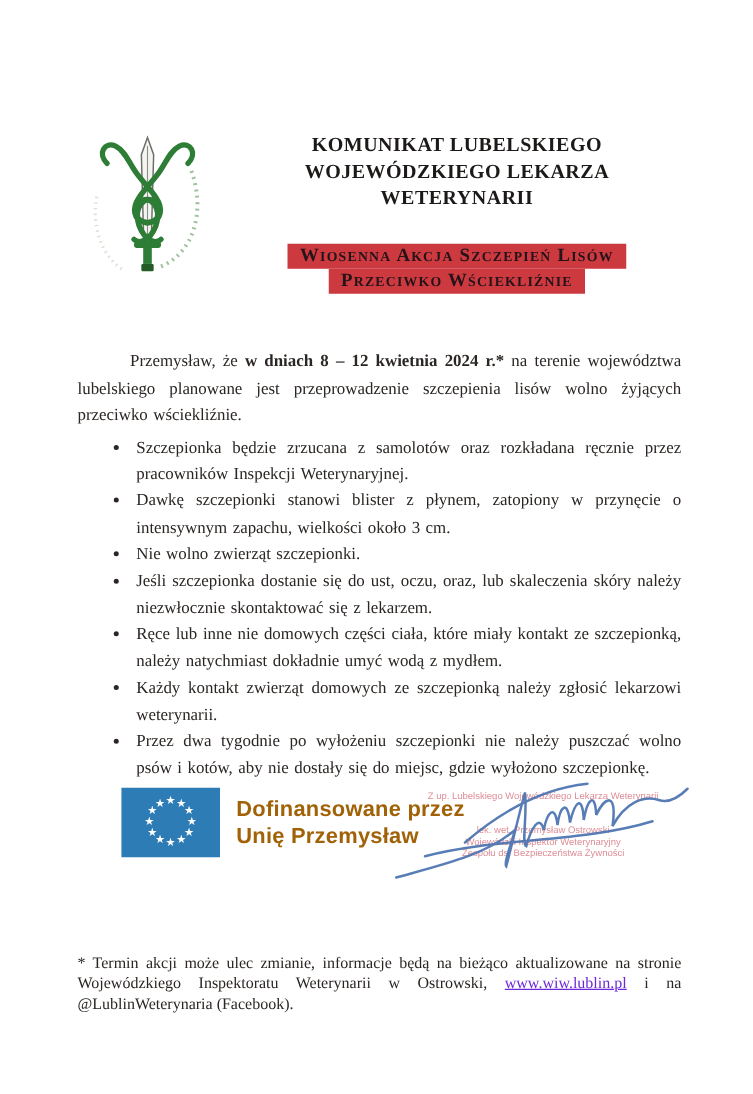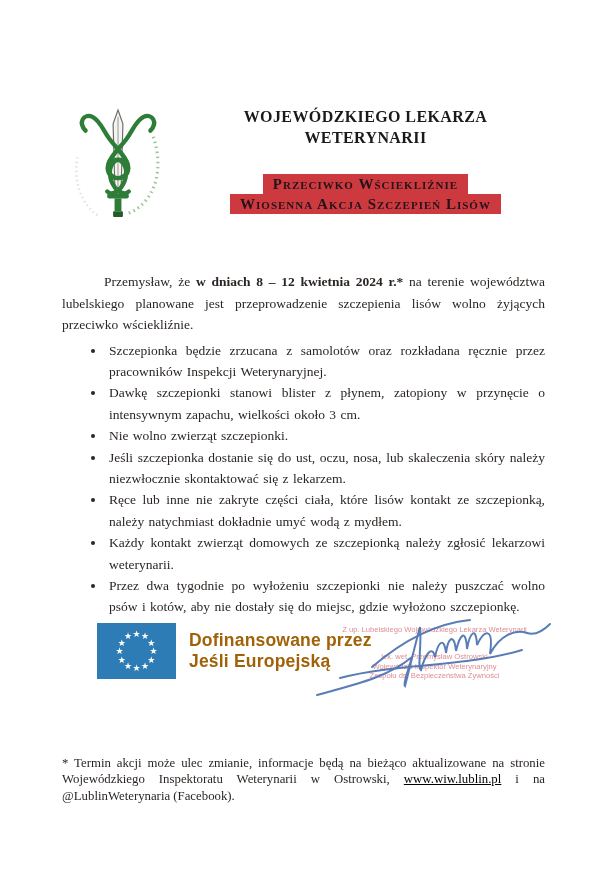--- a/index.html
+++ b/index.html
@@ -100,21 +100,21 @@
   .signature-ink { position: absolute; left: 0; top: 0; }
 
   
   .footnote {
     margin-top: 16px;
     text-align: justify;
     font-size: 12.8px;
     line-height: 16.6px;
   }
   .footnote a {
-    color: #000000;
+    color: #6d28d9;
     text-decoration: underline;
     cursor: pointer;
   }
 </style>
 </head>
 <body>
 
 <div class="page">
 
   <header class="doc-header">
@@ -129,41 +129,42 @@
         <rect x="44" y="88" width="22" height="5" rx="2" fill="#2e7d36"></rect>
         <rect x="51.5" y="93" width="7" height="13" fill="#2e7d36"></rect>
         <rect x="50" y="106" width="10" height="6" rx="1" fill="#245c28"></rect>
 
         <path d="M22,24 C14,16 20,6 29,10 C37,14 40,24 46,32 C52,40 58,46 62,52 C68,61 66,70 58,72 C50,74 44,68 46,60 C48,54 54,52 58,55 C66,61 64,74 58,82 C54,87 48,90 44,86" fill="none" stroke="#2e7d36" stroke-width="4.4" stroke-linecap="round"></path>
         <path d="M88,24 C96,16 90,6 81,10 C73,14 70,24 64,32 C58,40 52,46 48,52 C42,61 44,70 52,72 C60,74 66,68 64,60 C62,54 56,52 52,55 C44,61 46,74 52,82 C56,87 62,90 66,86" fill="none" stroke="#2e7d36" stroke-width="4.4" stroke-linecap="round"></path>
       </svg>
     </div>
     <div class="header-right">
       <div class="doc-title">
+        <div>KOMUNIKAT LUBELSKIEGO</div>
         <div>WOJEWÓDZKIEGO LEKARZA WETERYNARII</div>
       </div>
       <div class="banner">
+        <div class="banner-line"><span>Wiosenna Akcja Szczepień Lisów</span></div>
         <div class="banner-line"><span>Przeciwko Wściekliźnie</span></div>
-        <div class="banner-line"><span>Wiosenna Akcja Szczepień Lisów</span></div>
       </div>
     </div>
   </header>
 
   <main class="doc-body">
     <p class="intro">
       <span>Przemysław, że</span>
       <b>w dniach 8 – 12 kwietnia 2024 r.*</b>
       <span>na terenie województwa lubelskiego planowane jest przeprowadzenie szczepienia lisów wolno żyjących przeciwko wściekliźnie.</span>
     </p>
     <ul class="bullets">
       <li>Szczepionka będzie zrzucana z samolotów oraz rozkładana ręcznie przez pracowników Inspekcji Weterynaryjnej.</li>
       <li>Dawkę szczepionki stanowi blister z płynem, zatopiony w przynęcie o intensywnym zapachu, wielkości około 3 cm.</li>
       <li>Nie wolno zwierząt szczepionki.</li>
-      <li>Jeśli szczepionka dostanie się do ust, oczu, nosa, lub skaleczenia skóry należy niezwłocznie skontaktować się z lekarzem.</li>
-      <li>Ręce lub inne nie zakryte części ciała, które lisów kontakt ze szczepionką, należy natychmiast dokładnie umyć wodą z mydłem.</li>
+      <li>Jeśli szczepionka dostanie się do ust, oczu, oraz, lub skaleczenia skóry należy niezwłocznie skontaktować się z lekarzem.</li>
+      <li>Ręce lub inne nie domowych części ciała, które miały kontakt ze szczepionką, należy natychmiast dokładnie umyć wodą z mydłem.</li>
       <li>Każdy kontakt zwierząt domowych ze szczepionką należy zgłosić lekarzowi weterynarii.</li>
       <li>Przez dwa tygodnie po wyłożeniu szczepionki nie należy puszczać wolno psów i kotów, aby nie dostały się do miejsc, gdzie wyłożono szczepionkę.</li>
     </ul>
   </main>
 
   <div class="bottom-row">
     <div class="eu-block">
       <svg class="eu-flag" width="79" height="56" viewBox="0 0 79 56">
         <rect x="0" y="0" width="79" height="56" fill="#2e7cb5"></rect>
         <g fill="#ffffff" font-family="DejaVu Sans" font-size="9" text-anchor="middle">
@@ -176,21 +177,21 @@
           <text x="39.5" y="45" dominant-baseline="central">★</text>
           <text x="31" y="42.7" dominant-baseline="central">★</text>
           <text x="24.8" y="36.5" dominant-baseline="central">★</text>
           <text x="22.5" y="28" dominant-baseline="central">★</text>
           <text x="24.8" y="19.5" dominant-baseline="central">★</text>
           <text x="31" y="13.3" dominant-baseline="central">★</text>
         </g>
       </svg>
       <div class="eu-text">
         <div>Dofinansowane przez</div>
-        <div>Jeśli Europejską</div>
+        <div>Unię Przemysław</div>
       </div>
     </div>
 
     <div class="signature-block">
       <div class="stamp">
         <div>Z up. Lubelskiego Wojewódzkiego Lekarza Weterynarii</div>
         <div class="stamp-gap"></div>
         <div>lek. wet. Przemysław Ostrowski</div>
         <div>Wojewódzki Inspektor Weterynaryjny</div>
         <div>Zespołu ds. Bezpieczeństwa Żywności</div>

